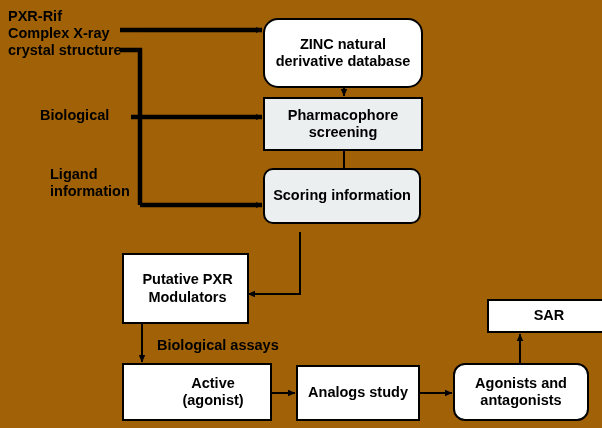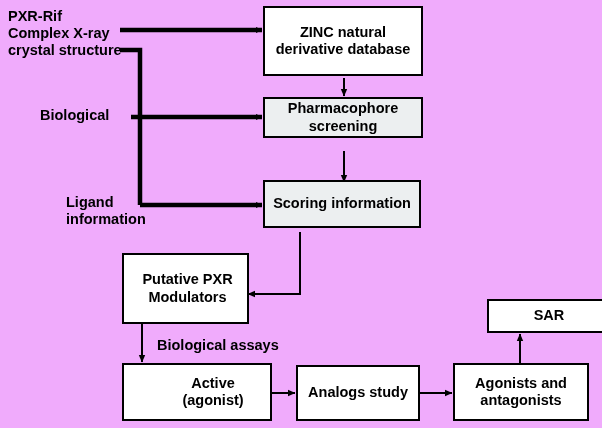--- a/index.html
+++ b/index.html
@@ -4,21 +4,21 @@
 <style>
   html, body {
     margin: 0;
     padding: 0;
     background: #ffffff;
   }
   #canvas {
     position: relative;
     width: 602px;
     height: 428px;
-    background: #f0abfc;
+    background: #a16207;
     font-family: "Liberation Sans", sans-serif;
     overflow: hidden;
   }
   .node {
     position: absolute;
     box-sizing: border-box;
     border: 2px solid #000000;
     background: #ffffff;
     display: flex;
     align-items: center;
@@ -85,33 +85,33 @@
 
     <path d="M272,393 L295,393" stroke="#000000" stroke-width="2" fill="none" marker-end="url(#arrowThin)"></path>
 
     <path d="M420,393 L452,393" stroke="#000000" stroke-width="2" fill="none" marker-end="url(#arrowThin)"></path>
 
     <path d="M520,365 L520,334" stroke="#000000" stroke-width="2" fill="none" marker-end="url(#arrowThin)"></path>
   </svg>
 
   <div class="label" style="left:8px; top:8px; width:118px;">PXR-Rif Complex X-ray crystal structure</div>
   <div class="label" style="left:40px; top:107px; width:110px;">Biological</div>
-  <div class="label" style="left:50px; top:194px; width:90px;margin-left:16px;">Ligand information</div>
+  <div class="label" style="left:50px; top:166px; width:90px;">Ligand information</div>
 
-  <div class="node" style="left:263px; top:6px; width:160px; height:70px;">ZINC natural derivative database</div>
+  <div class="node" style="left:263px; top:18px; width:160px; height:70px;border-radius:15px;">ZINC natural derivative database</div>
 
-  <div class="node shaded" style="left:263px; top:97px; width:160px; height:41px;">Pharmacophore screening</div>
+  <div class="node shaded" style="left:263px; top:97px; width:160px; height:54px;">Pharmacophore screening</div>
 
-  <div class="node shaded" style="left:263px; top:180px; width:158px; height:48px;">Scoring information</div>
+  <div class="node shaded" style="left:263px; top:168px; width:158px; height:56px;border-radius:10px;">Scoring information</div>
 
   <div class="node" style="left:122px; top:253px; width:127px; height:71px;padding-left:8px;">Putative PXR Modulators</div>
 
   <div class="node" style="left:122px; top:363px; width:150px; height:58px;padding-left:36px;">Active (agonist)</div>
 
   <div class="node" style="left:296px; top:365px; width:124px; height:56px;">Analogs study</div>
 
-  <div class="node" style="left:453px; top:363px; width:136px; height:58px;">Agonists and antagonists</div>
+  <div class="node" style="left:453px; top:363px; width:136px; height:58px;border-radius:12px;">Agonists and antagonists</div>
 
   <div class="node" style="left:460px; top:299px; width:124px; height:34px;margin-left:27px;">SAR</div>
 
   <div class="label" style="left:157px; top:337px; width:150px;">Biological assays</div>
 
 </div>
 
 </body></html>

